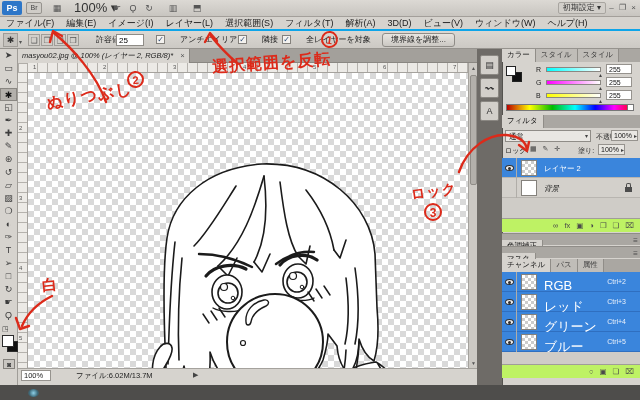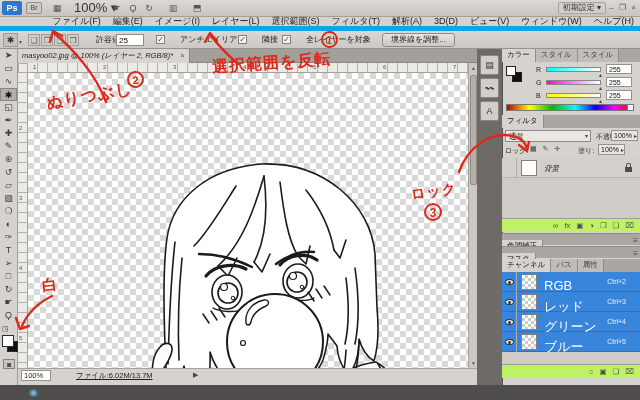--- a/index.html
+++ b/index.html
@@ -9,21 +9,21 @@
 .abs{position:absolute;}
 
 #appbar{left:0;top:0;width:640px;height:17px;background:linear-gradient(#dcd9d4,#c8c5c0);border-bottom:1px solid #a39f9a;}
 .ps-logo{left:2px;top:1px;width:20px;height:14px;background:#2d76c8;border-radius:2px;color:#fff;font-size:9px;font-weight:bold;text-align:center;line-height:14px;}
 .br-logo{left:26px;top:2px;width:16px;height:12px;background:#cfccc7;border:1px solid #96938e;color:#444;font-size:7px;text-align:center;line-height:10px;border-radius:2px;}
 .appicon{top:1px;height:14px;font-size:9px;color:#555;line-height:14px;text-align:center;}
 .appzoom{left:74px;top:2px;font-size:13px;color:#333;line-height:12px;}
 .wsp{right:34px;top:2px;height:12px;border:1px solid #a8a5a0;background:#d2cfca;font-size:8px;color:#333;line-height:10px;padding:0 4px;border-radius:2px;}
 .winbtn{top:3px;width:9px;height:9px;font-size:8px;color:#555;line-height:9px;text-align:center;}
 
-#menubar{left:0;top:17px;width:640px;height:14px;background:#d6d3ce;border-bottom:5px solid #0ea5e9;display:flex;align-items:center;justify-content:flex-end;}
+#menubar{left:0;top:17px;width:640px;height:14px;background:#d6d3ce;border-bottom:2px solid #0ea5e9;display:flex;align-items:center;}
 #menubar span{font-size:9px;color:#1c1c1c;padding:0 6px;line-height:13px;}
 
 #optbar{left:0;top:31px;width:640px;height:18px;background:linear-gradient(#dbd8d3,#ccc9c4);border-bottom:1px solid #96938e;}
 .toolbtn{left:3px;top:2px;width:15px;height:14px;border:1px solid #a09d98;background:#c5c2bd;font-size:9px;color:#333;text-align:center;line-height:13px;}
 .toolbtn-dd{left:19px;top:7px;font-size:6px;color:#555;}
 .modebtn{top:3px;width:12px;height:12px;border:1px solid #a09d98;background:#d2cfca;font-size:8px;color:#555;text-align:center;line-height:11px;}
 .optlabel{top:4px;font-size:8px;color:#222;line-height:10px;margin-left:12px;}
 .optinput{left:116px;top:3px;width:28px;height:12px;border:1px solid #8f8c87;background:#fff;font-size:8px;padding:0 2px;font-family:inherit;}
 .chk{top:4px;width:9px;height:9px;border:1px solid #84817c;background:#f4f2ef;font-size:8px;line-height:8px;text-align:center;color:#2c4a75;font-weight:bold;}
 .refine{left:382px;top:2px;height:14px;border:1px solid #8f8c87;background:linear-gradient(#e8e5e0,#cbc8c3);border-radius:3px;font-size:8px;color:#222;line-height:12px;padding:0 8px;}
@@ -46,21 +46,21 @@
  background-image:repeating-linear-gradient(to bottom,transparent 0 9px,#b5b2ad 9px 10px),repeating-linear-gradient(to bottom,transparent 0 69px,#77746f 69px 70px);}
 .rnum{position:absolute;font-size:6px;color:#555;}
 #canvas{left:28px;top:73px;width:440px;height:295px;overflow:hidden;background-color:#fff;
  background-image:linear-gradient(45deg,#d9d9d9 25%,transparent 25%,transparent 75%,#d9d9d9 75%),linear-gradient(45deg,#d9d9d9 25%,transparent 25%,transparent 75%,#d9d9d9 75%);
  background-size:12px 12px;background-position:0 0,6px 6px;}
 #vscroll{left:468px;top:63px;width:9px;height:305px;background:#ccc9c4;border-left:1px solid #a5a29d;}
 #vthumb{left:1px;top:12px;width:7px;height:110px;background:#b3b0ab;border:1px solid #908d88;border-radius:2px;}
 .scrollarrow{left:1px;width:7px;height:8px;font-size:5px;color:#555;text-align:center;line-height:8px;}
 #statusbar{left:18px;top:368px;width:459px;height:14px;background:#d6d3ce;border-top:1px solid #a5a29d;font-size:7.5px;color:#222;}
 #statzoom{left:3px;top:1px;width:30px;height:11px;background:#fff;border:1px solid #96938e;line-height:10px;padding:0 2px;}
-#statfile{left:58px;top:2px;line-height:10px;text-decoration:underline;}
+#statfile{left:58px;top:2px;line-height:10px;}
 #statarrow{left:175px;top:2px;font-size:7px;color:#444;}
 
 #gutter{left:477px;top:49px;width:25px;height:336px;background:#6e6b67;}
 .cpanel{left:480px;width:19px;height:20px;background:#d2cfca;border:1px solid #8a8782;font-size:9px;color:#333;text-align:center;line-height:19px;border-radius:2px;}
 
 #dock{left:502px;top:49px;width:138px;height:336px;background:#d6d3ce;border-left:1px solid #55534f;}
 .tabrow{position:absolute;left:0;width:146px;height:13px;background:#aaa7a2;display:flex;}
 .ptab{font-size:7.5px;color:#3a3a3a;line-height:12px;padding:0 5px;background:#c0bdb8;border-right:1px solid #908d88;}
 .ptab.active{background:#d6d3ce;color:#111;}
 .pmenu{position:absolute;right:2px;top:2px;font-size:8px;color:#4a4a4a;}
@@ -347,20 +347,27 @@
   <div class="abs valbox" style="left:611px;top:130px;width:27px;" style2="">
     <span>100%</span><i>▸</i>
   </div>
   <span class="abs plabel" style="left:505px;top:146px;">ロック:</span>
   <span class="lockicons">▦ ✎ ✛</span>
   <span class="abs plabel" style="left:578px;top:146px;">塗り:</span>
   <div class="abs valbox" style="left:598px;top:144px;width:27px;">
     <span>100%</span><i>▸</i>
   </div>
   <div id="layerlist" class="abs">
+      <div class="lrow sel">
+        <div class="eyecell">
+          <div class="eye"></div>
+        </div>
+        <div class="thumb checker"></div>
+        <div class="name">レイヤー 2</div>
+      </div>
       <div class="lrow">
         <div class="eyecell"></div>
         <div class="thumb"></div>
         <div class="name italic">背景</div>
         <div class="mini-lock" style="right: 8px; top: 9px;"></div>
       </div>
     </div>
   <div class="pfooter" style="top:218px;" id="layerfooter"><span>∞</span><span>fx</span><span>▣</span><span>◑</span><span>❐</span><span>❏</span><span>⌧</span></div>
 
   <div class="collbar abs" style="top:233px;left:502px;">

